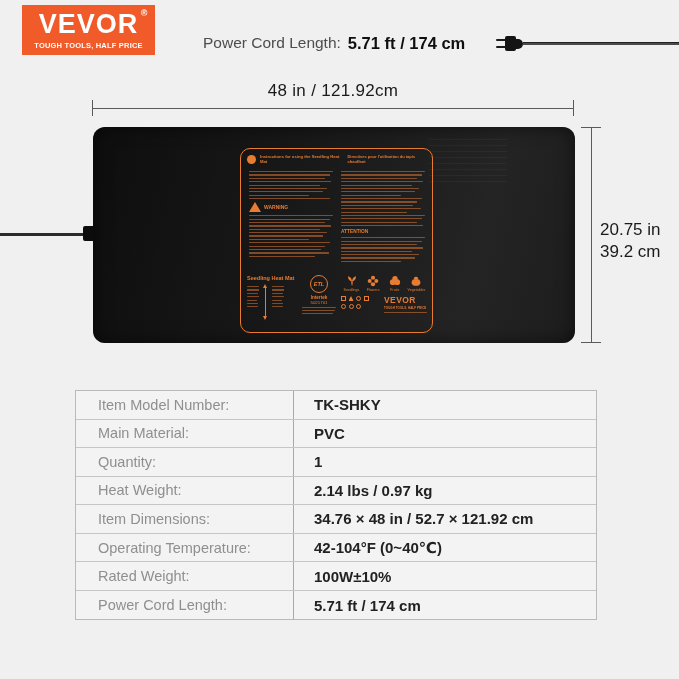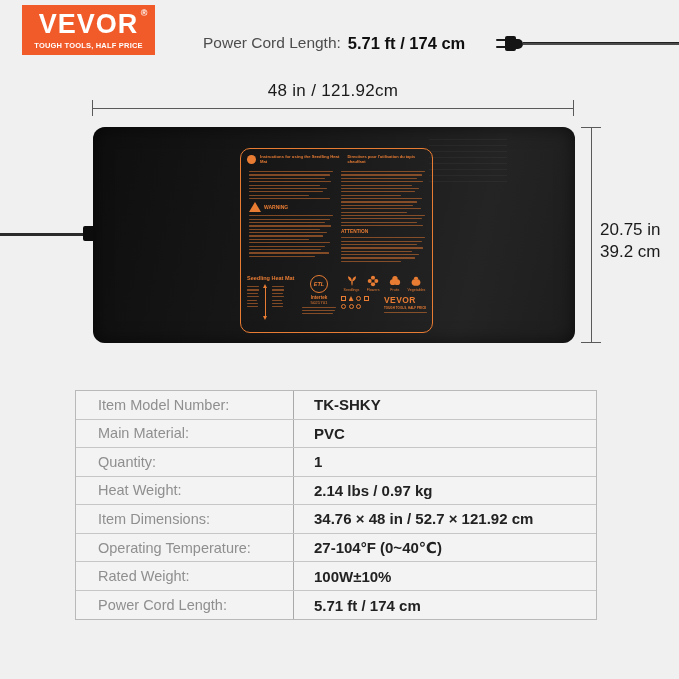--- a/index.html
+++ b/index.html
@@ -346,21 +346,21 @@
   <div class="spec-row">
     <div class="spec-label">Heat Weight:</div>
     <div class="spec-value">2.14 lbs / 0.97 kg</div>
   </div>
   <div class="spec-row">
     <div class="spec-label">Item Dimensions:</div>
     <div class="spec-value">34.76 × 48 in / 52.7 × 121.92 cm</div>
   </div>
   <div class="spec-row">
     <div class="spec-label">Operating Temperature:</div>
-    <div class="spec-value">27-104°F (0~40℃)</div>
+    <div class="spec-value">42-104°F (0~40℃)</div>
   </div>
   <div class="spec-row">
     <div class="spec-label">Rated Weight:</div>
     <div class="spec-value">100W±10%</div>
   </div>
   <div class="spec-row">
     <div class="spec-label">Power Cord Length:</div>
     <div class="spec-value">5.71 ft / 174 cm</div>
   </div>
 </div>

